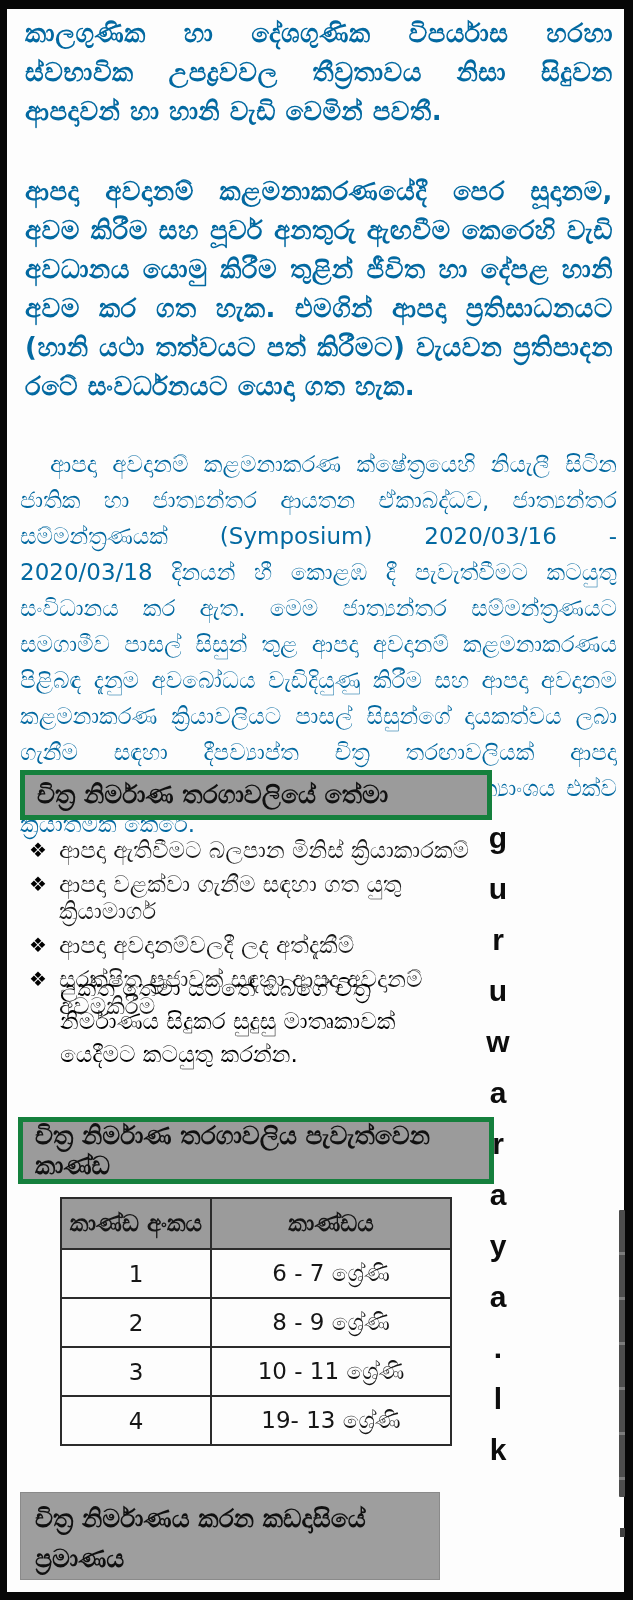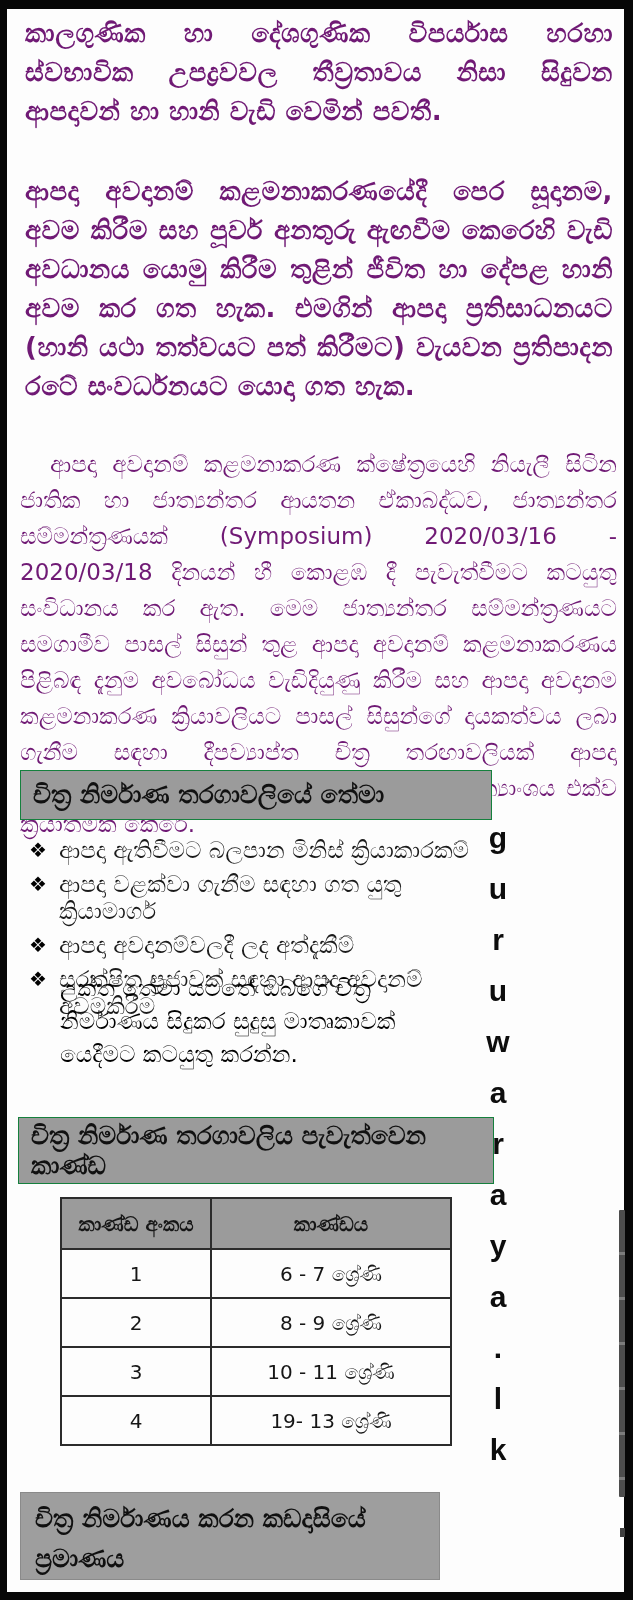--- a/index.html
+++ b/index.html
@@ -11,37 +11,37 @@
     font-family:"DejaVu Sans", sans-serif;
     color:#161616;
   }
   #page{
     position:absolute;
     left:7px;top:9px;width:617px;height:1583px;
     background:#fdfdfd;
   }
   .abs{position:absolute;}
   .para{
-    color:#701a75;
+    color:#0369a1;
     text-align:justify;
   }
   .para-bold{
     font-weight:bold;
     font-size:26px;
     line-height:39px;
     letter-spacing:.5px;
   }
   .para-light{
     font-weight:normal;
     font-size:23px;
     line-height:36px;
   }
   .gray-bar{
     background:#9b9b9b;
-    border:1px solid #15803d;
+    border:5px solid #15803d;
     box-sizing:border-box;
     font-weight:bold;
     font-size:25px;
     color:#111;
     display:flex;
     align-items:center;
     padding-left:12px;
   }
   .bullet-list{display:flex;flex-direction:column;gap:7px;}
   .bullet-item{
@@ -62,21 +62,21 @@
     font-size:23px;
     line-height:33px;
     color:#000000;
   }
   table.cat{
     border-collapse:collapse;
     table-layout:fixed;
   }
   table.cat td,table.cat th{
     border:2px solid #2c2c2c;
-    font-size:20px;
+    font-size:23px;
     text-align:center;
     vertical-align:middle;
     padding:0;
     color:#161616;
   }
   table.cat th{
     background:#9b9b9b;
     font-weight:bold;
     height:49px;
   }

